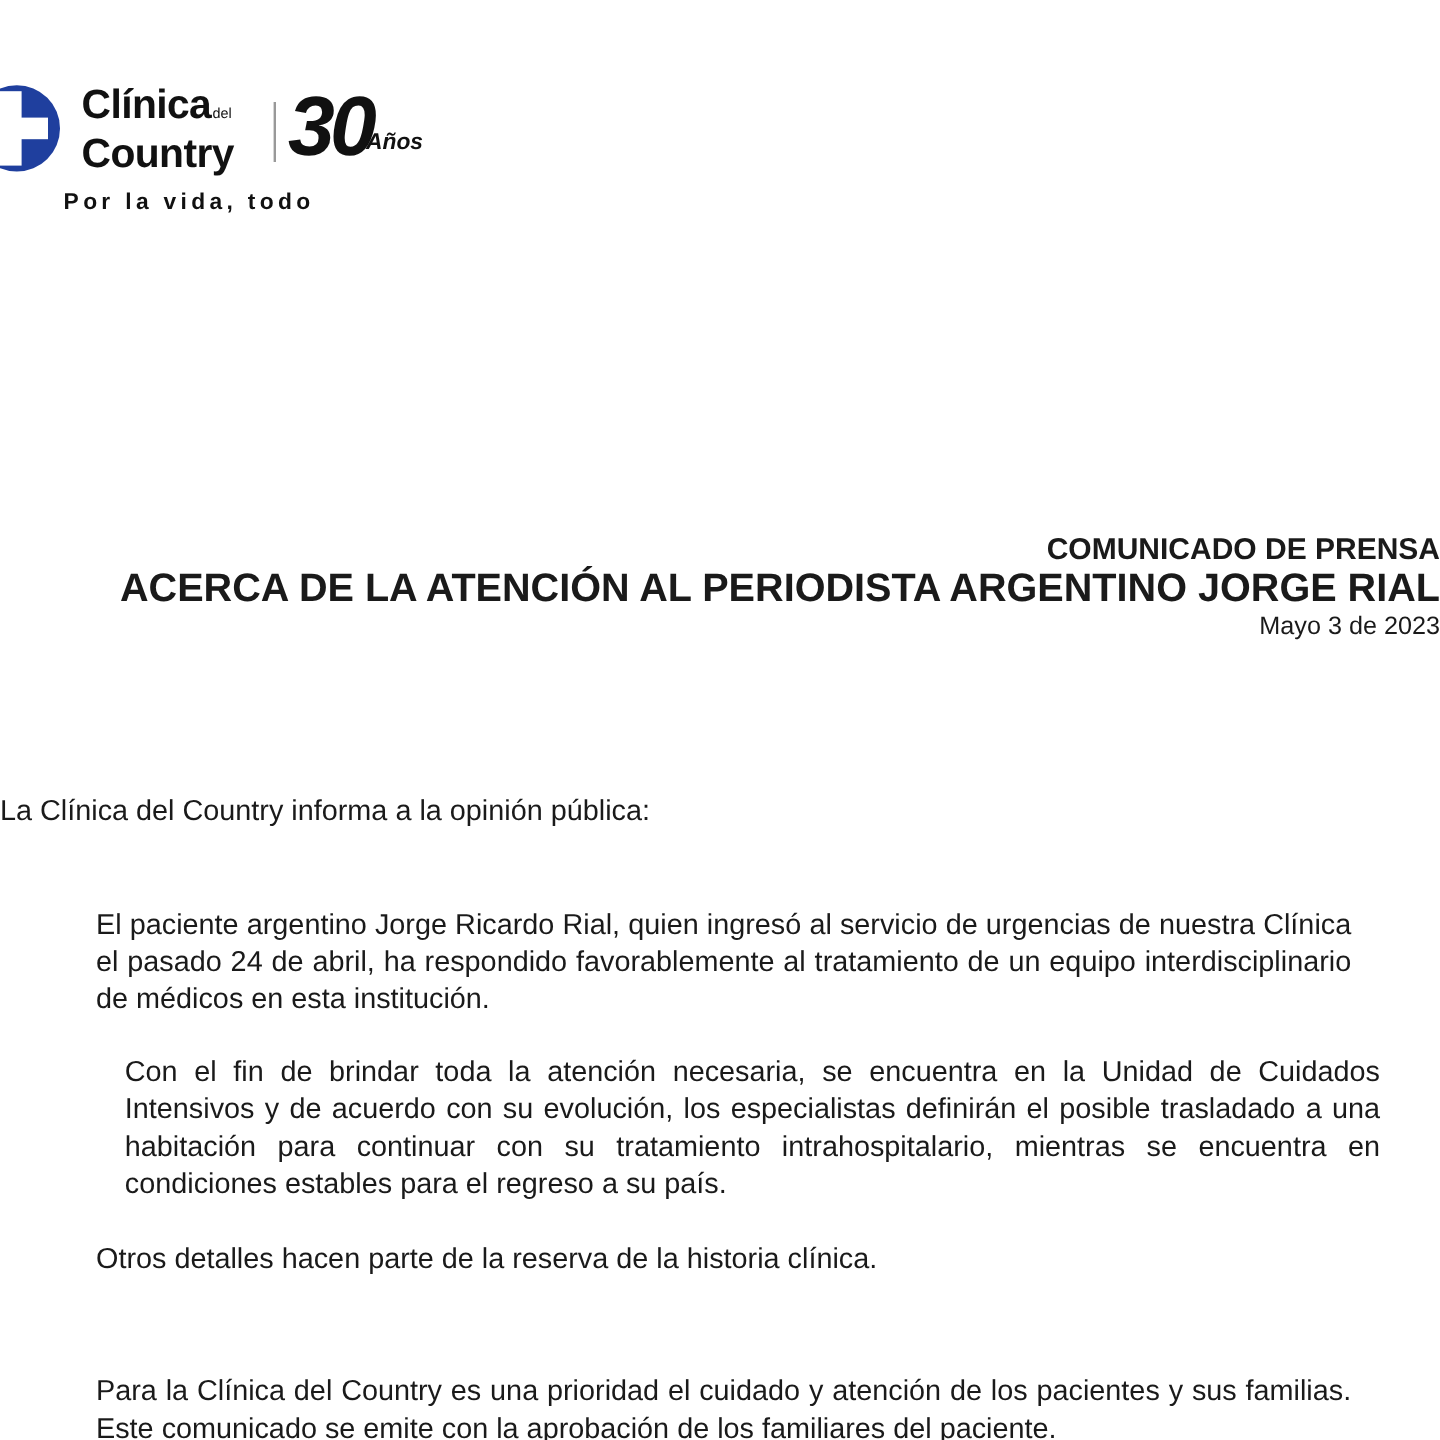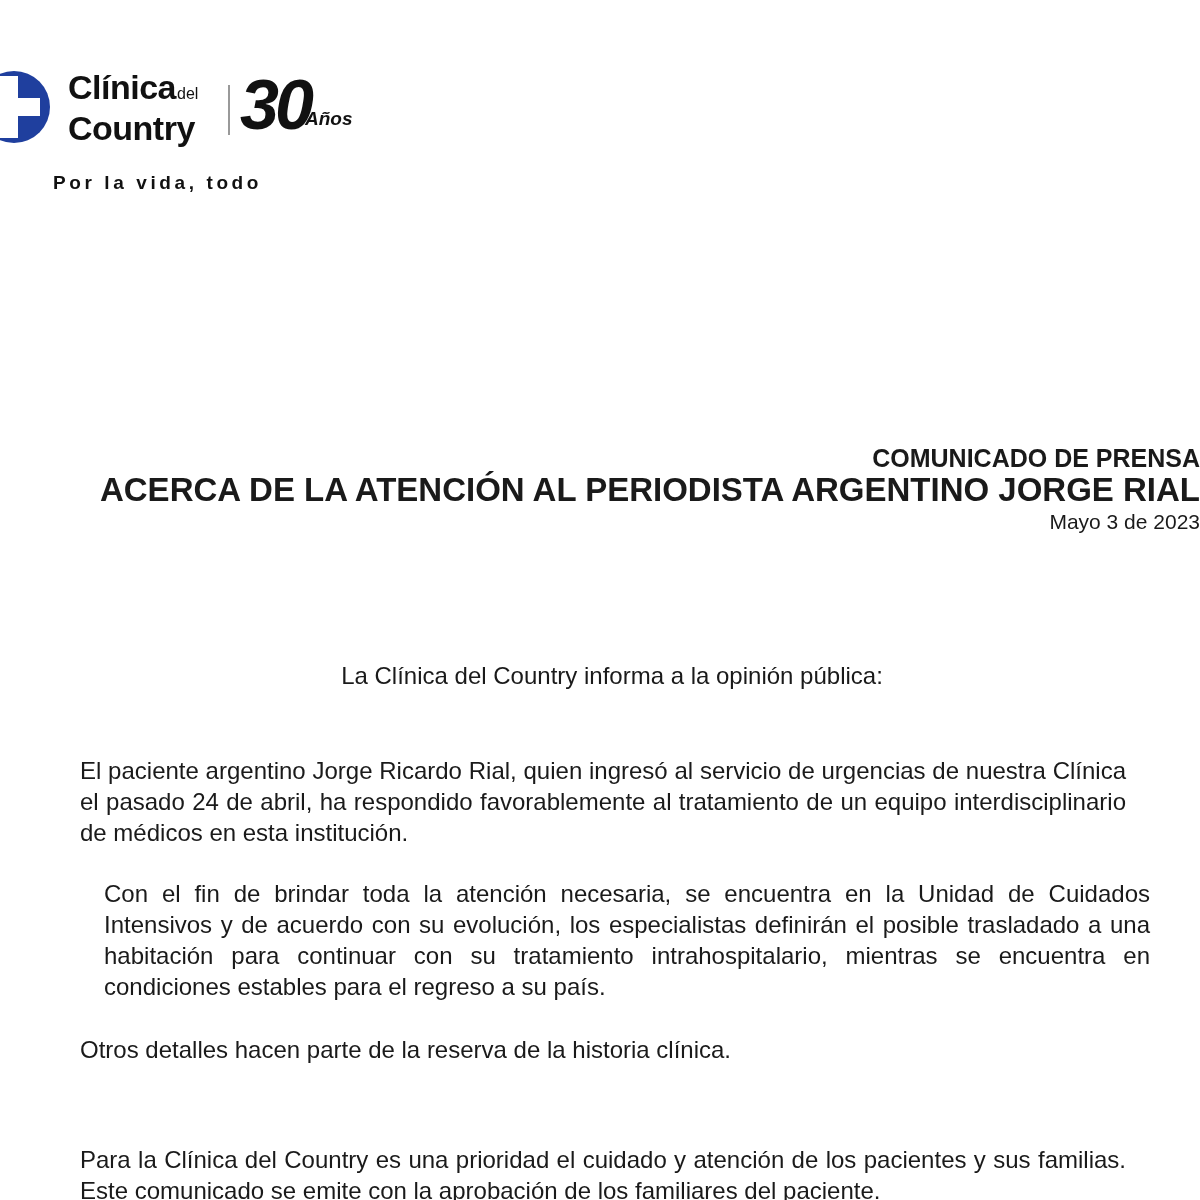--- a/index.html
+++ b/index.html
@@ -2,32 +2,32 @@
 <html><head>
 <meta charset="utf-8">
 <style>
   html, body { margin: 0; padding: 0; background: #ffffff; }
   body { width: 1200px; height: 1200px; position: relative; overflow: hidden; font-family: "Liberation Sans", sans-serif; color: #1a1a1a; }
 
   .logo { position: absolute; left: 0; top: 60px; width: 380px; height: 130px; }
   .logo-mark { position: absolute; left: -22px; top: 8px; width: 72px; height: 78px; }
   .brand { position: absolute; left: 68px; top: 70px; line-height: 34px; font-weight: bold; color: #111; letter-spacing: -0.5px; }
   .brand-line { display: block; font-size: 34px; }
-  .brand-del { font-size: 16px; font-weight: normal; letter-spacing: 0; margin-left: 1px; }
+  .brand-del { font-size: 12px; font-weight: normal; letter-spacing: 0; margin-left: 1px; }
   .brand-sep { position: absolute; left: 228px; top: 86px; width: 2px; height: 50px; background: #999; }
   .anniv { position: absolute; left: 240px; top: 66px; font-size: 70px; font-weight: bold; font-style: italic; color: #111; letter-spacing: -4px; line-height: 80px; }
   .anniv-label { position: absolute; left: 305px; top: 96px; font-size: 19px; font-weight: bold; font-style: italic; color: #111; }
   .tagline { position: absolute; left: 53px; top: 158px; font-size: 19px; font-weight: bold; letter-spacing: 3.6px; color: #111; }
 
   .header { position: absolute; left: 0; right: 0; top: 410px; text-align: right; margin-top: 32px; }
   .header .t1 { font-size: 25px; font-weight: bold; line-height: 32px; }
   .header .t2 { font-size: 33px; font-weight: bold; line-height: 32px; padding-left: 44px; }
   .header .date { font-size: 21px; line-height: 32px; }
 
-  .intro { position: absolute; left: 0; right: 0; top: 660px; text-align: center; font-size: 24px; line-height: 32px; padding-left: 24px; }
+  .intro { position: absolute; left: 0; right: 0; top: 660px; font-size: 24px; line-height: 32px; }
 
   .body { position: absolute; left: 80px; width: 1046px; font-size: 24px; line-height: 31px; text-align: justify; }
   .p1 { top: 755px; }
   .p2 { top: 878px; margin-left: 24px; }
   .p3 { top: 1034px; }
   .p4 { top: 1144px; }
   .body p { margin: 0; }
 </style>
 </head>
 <body>
@@ -38,21 +38,21 @@
     <rect x="22" y="8" width="18" height="62" fill="#ffffff"></rect>
     <rect x="0" y="30" width="62" height="18" fill="#ffffff"></rect>
   </svg>
   <div class="brand" style="top:10px;">
     <span class="brand-line"><span>Clínica</span><span class="brand-del">del</span></span>
     <span class="brand-line">Country</span>
   </div>
   <div class="brand-sep" style="top:25px;"></div>
   <div class="anniv" style="top:5px;">30</div>
   <div class="anniv-label" style="top:36px;margin-top:12px;">Años</div>
-  <div class="tagline" style="top:112px;">Por la vida, todo</div>
+  <div class="tagline" style="top:98px;">Por la vida, todo</div>
 </div>
 
 <div class="header">
   <div class="t1">COMUNICADO DE PRENSA</div>
   <div class="t2">ACERCA DE LA ATENCIÓN AL PERIODISTA ARGENTINO JORGE RIAL</div>
   <div class="date">Mayo 3 de 2023</div>
 </div>
 
 <div class="intro">La Clínica del Country informa a la opinión pública:</div>
 

